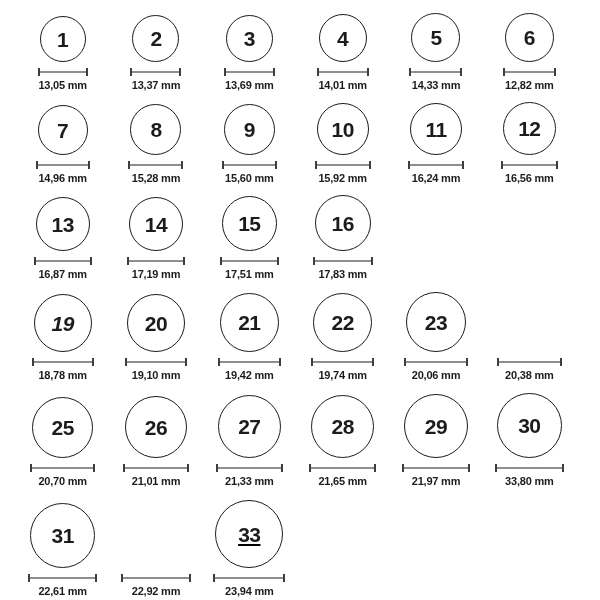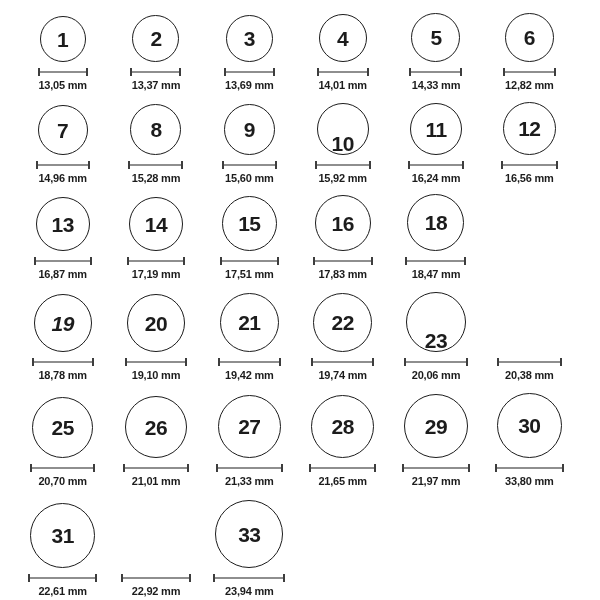--- a/index.html
+++ b/index.html
@@ -159,21 +159,21 @@
     <div class="circle" style="width: 51px; height: 51px;">
       <span class="num">9</span>
     </div>
     <div class="dim" style="width: 55px;">
       <span class="bar"></span>
     </div>
     <div class="mm-label">15,60 mm</div>
   </div>
 
   <div class="cell">
-    <div class="circle" style="width: 52px; height: 52px; align-items: flex-end;">
+    <div class="circle" style="width: 52px; height: 52px;">
       <span class="num">10</span>
     </div>
     <div class="dim" style="width: 56px;">
       <span class="bar"></span>
     </div>
     <div class="mm-label">15,92 mm</div>
   </div>
 
   <div class="cell">
     <div class="circle" style="width: 52px; height: 52px;">
@@ -230,29 +230,20 @@
     <div class="circle" style="width: 56px; height: 56px;">
       <span class="num">16</span>
     </div>
     <div class="dim" style="width: 60px;">
       <span class="bar"></span>
     </div>
     <div class="mm-label">17,83 mm</div>
   </div>
 
 
-  <div class="cell">
-    <div class="circle" style="width: 57px; height: 57px;">
-      <span class="num">18</span>
-    </div>
-    <div class="dim" style="width: 61px;">
-      <span class="bar"></span>
-    </div>
-    <div class="mm-label">18,47 mm</div>
-  </div>
 </div>
     <div class="row" style="height: 101px;">
   <div class="cell">
     <div class="circle" style="width: 58px; height: 58px; font-style: italic;">
       <span class="num">19</span>
     </div>
     <div class="dim" style="width: 62px;">
       <span class="bar"></span>
     </div>
     <div class="mm-label">18,78 mm</div>
@@ -282,21 +273,21 @@
     <div class="circle" style="width: 59px; height: 59px;">
       <span class="num">22</span>
     </div>
     <div class="dim" style="width: 63px;">
       <span class="bar"></span>
     </div>
     <div class="mm-label">19,74 mm</div>
   </div>
 
   <div class="cell">
-    <div class="circle" style="width: 60px; height: 60px; align-items: flex-end;">
+    <div class="circle" style="width: 60px; height: 60px;">
       <span class="num">23</span>
     </div>
     <div class="dim" style="width: 64px;">
       <span class="bar"></span>
     </div>
     <div class="mm-label">20,06 mm</div>
   </div>
 
   <div class="cell">
     <div class="dim" style="width: 65px;">
@@ -378,21 +369,21 @@
   </div>
 
   <div class="cell">
     <div class="dim" style="width: 70px;">
       <span class="bar"></span>
     </div>
     <div class="mm-label">22,92 mm</div>
   </div>
 
   <div class="cell">
-    <div class="circle" style="width: 68px; height: 68px;">
+    <div class="circle" style="width: 68px; height: 68px; text-decoration: underline;">
       <span class="num">33</span>
     </div>
     <div class="dim" style="width: 72px;">
       <span class="bar"></span>
     </div>
     <div class="mm-label">23,94 mm</div>
   </div>
 </div>
   </div>
 

